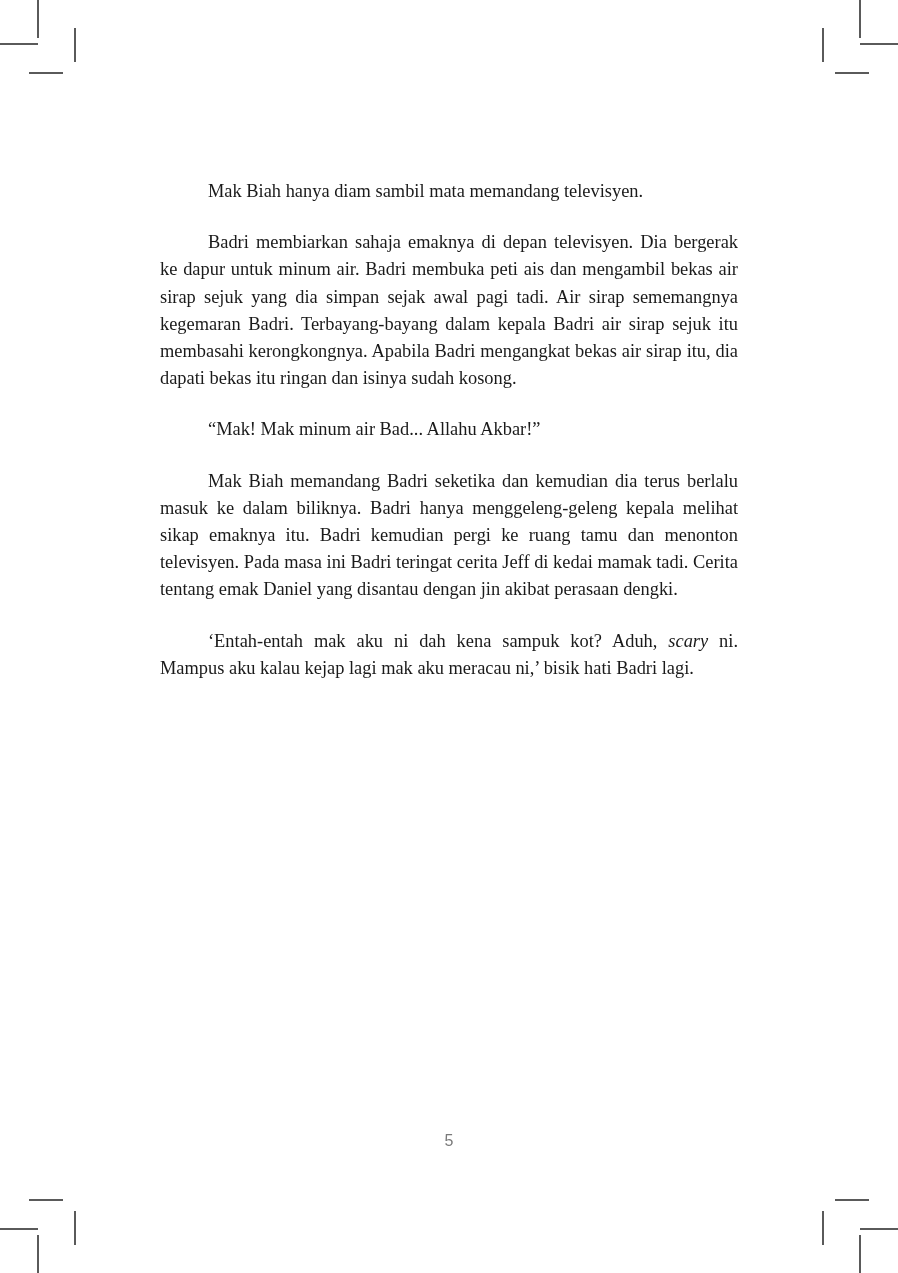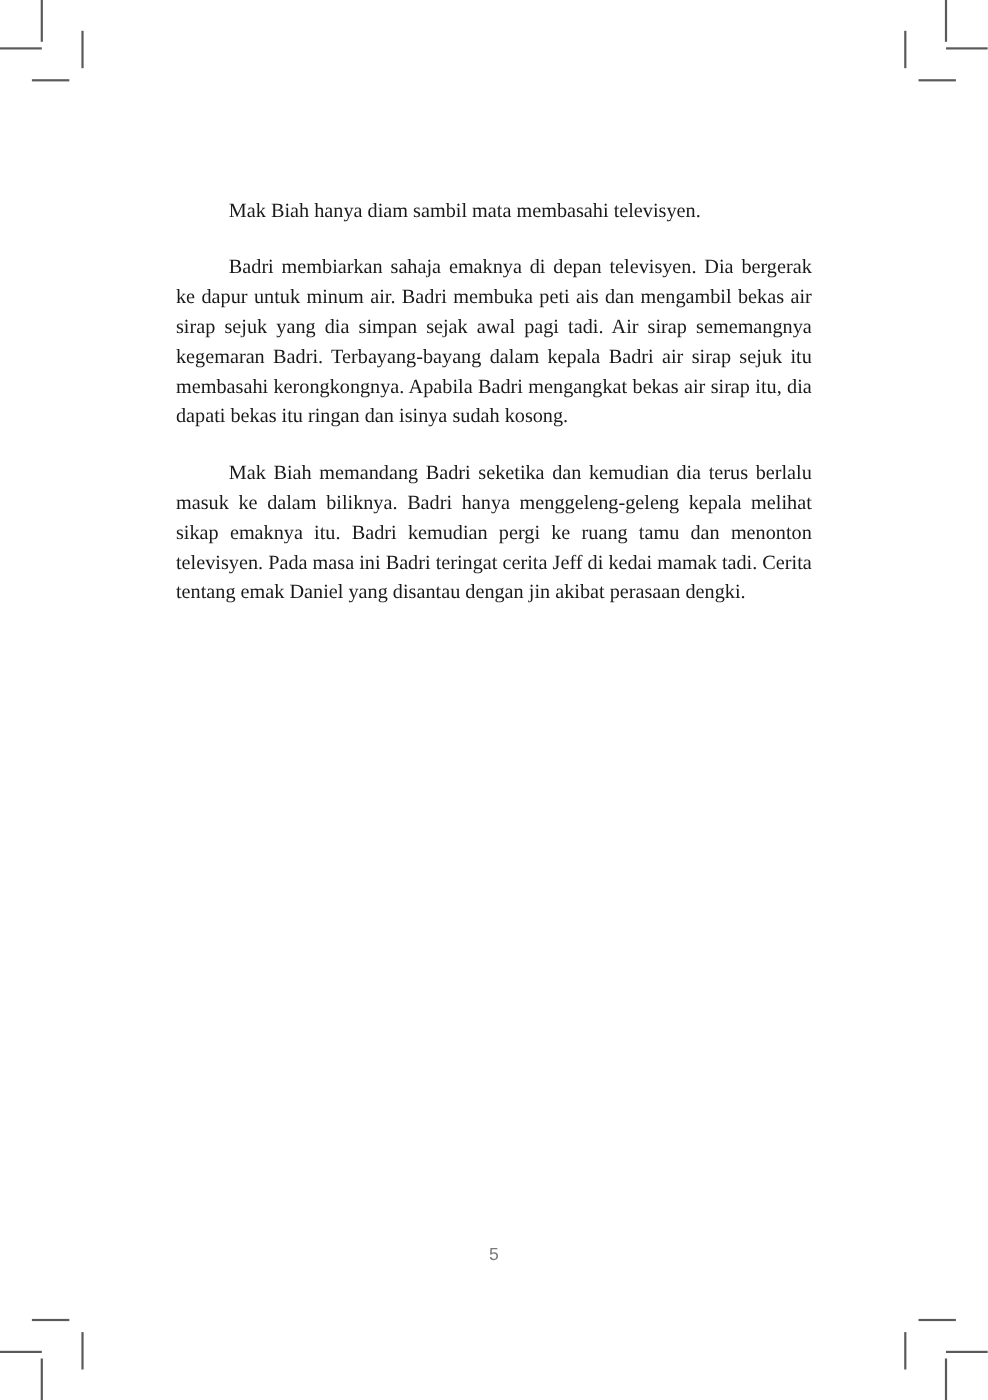--- a/index.html
+++ b/index.html
@@ -107,18 +107,20 @@
 </div>
 
 <div>
   <div class="crop-mark v cm-br-v-outer"></div>
   <div class="crop-mark h cm-br-h-outer"></div>
   <div class="crop-mark v cm-br-v-inner"></div>
   <div class="crop-mark h cm-br-h-inner"></div>
 </div>
 
 <div class="text-block">
-  <p class="para">Mak Biah hanya diam sambil mata membasahi televisyen.</p>
+  <p class="para">Mak Biah hanya diam sambil mata memandang televisyen.</p>
   <p class="para">Badri membiarkan sahaja emaknya di depan televisyen. Dia bergerak ke dapur untuk minum air. Badri membuka peti ais dan mengambil bekas air sirap sejuk yang dia simpan sejak awal pagi tadi. Air sirap sememangnya kegemaran Badri. Terbayang-bayang dalam kepala Badri air sirap sejuk itu membasahi kerongkongnya. Apabila Badri mengangkat bekas air sirap itu, dia dapati bekas itu ringan dan isinya sudah kosong.</p>
+  <p class="para">“Mak! Mak minum air Bad... Allahu Akbar!”</p>
   <p class="para">Mak Biah memandang Badri seketika dan kemudian dia terus berlalu masuk ke dalam biliknya. Badri hanya menggeleng-geleng kepala melihat sikap emaknya itu. Badri kemudian pergi ke ruang tamu dan menonton televisyen. Pada masa ini Badri teringat cerita Jeff di kedai mamak tadi. Cerita tentang emak Daniel yang disantau dengan jin akibat perasaan dengki.</p>
+  <p class="para"><span>‘Entah-entah mak aku ni dah kena sampuk kot? Aduh, </span><em>scary</em><span> ni. Mampus aku kalau kejap lagi mak aku meracau ni,’ bisik hati Badri lagi.</span></p>
 </div>
 
 <div class="folio">5</div>
 
 </body></html>

